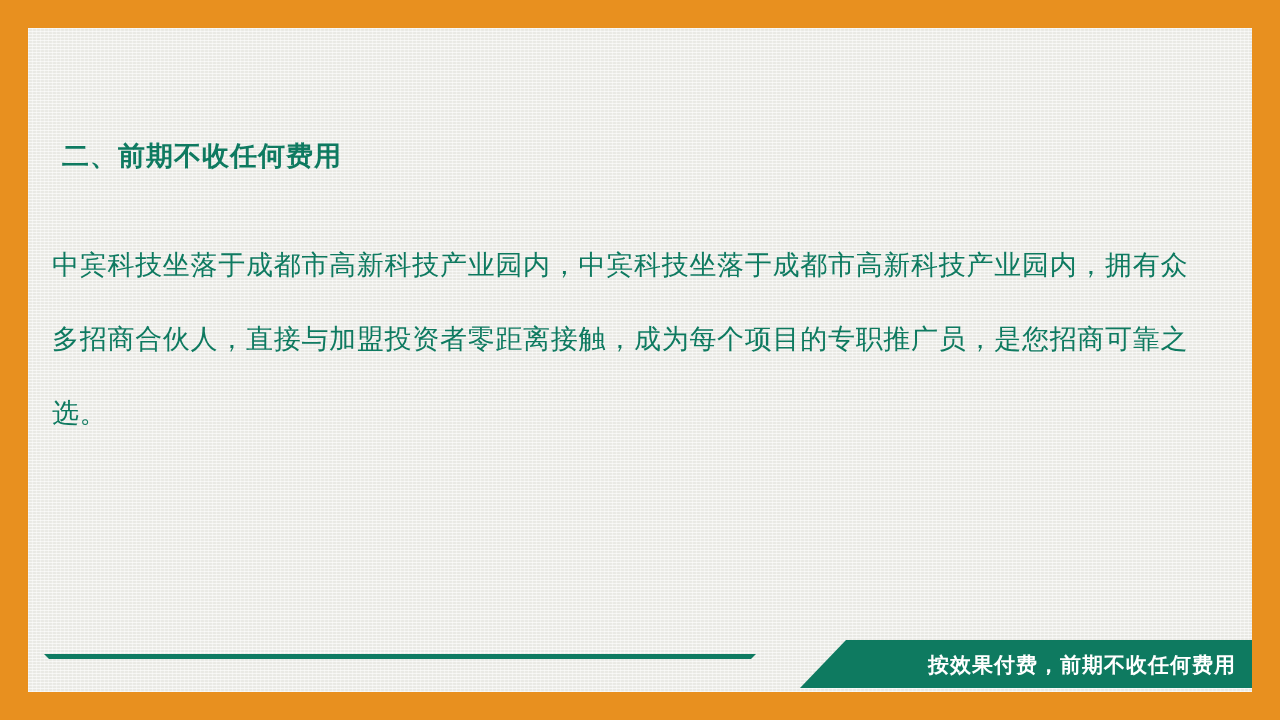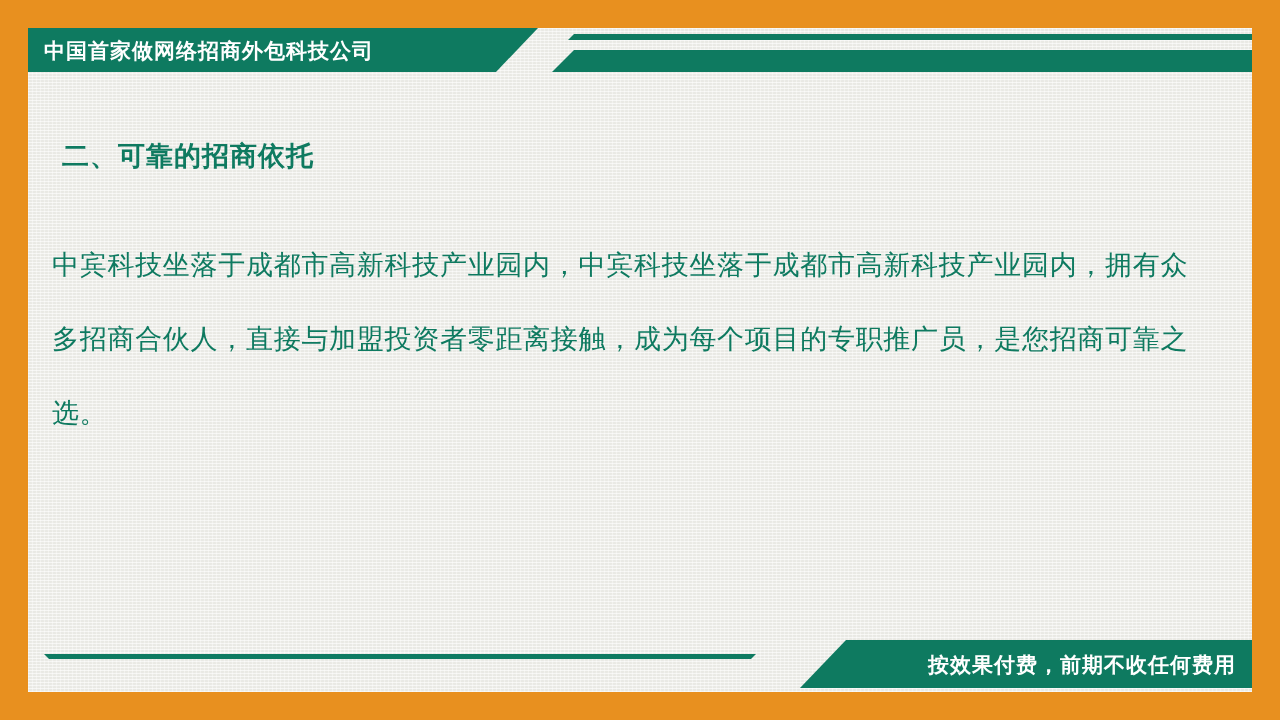--- a/index.html
+++ b/index.html
@@ -144,28 +144,22 @@
     white-space: nowrap;
   }
 </style>
 </head>
 <body>
 
 <div class="slide">
 
   <div class="panel"></div>
 
-  <div class="header-band">
-    <div class="header-green"></div>
-    <div class="header-title">中国首家做网络招商外包科技公司</div>
-    <div class="header-stripe-top"></div>
-    <div class="header-stripe-bottom"></div>
-  </div>
 
-  <div class="section-title">二、可靠的招商依托</div>
+  <div class="section-title">二、前期不收任何费用</div>
 
   <div class="body-text">中宾科技坐落于成都市高新科技产业园内，中宾科技坐落于成都市高新科技产业园内，拥有众多招商合伙人，直接与加盟投资者零距离接触，成为每个项目的专职推广员，是您招商可靠之选。</div>
 
   <div class="footer-band">
     <div class="footer-stripe-left"></div>
     <div class="footer-green">
       <div class="footer-text">按效果付费，前期不收任何费用</div>
     </div>
   </div>
 

